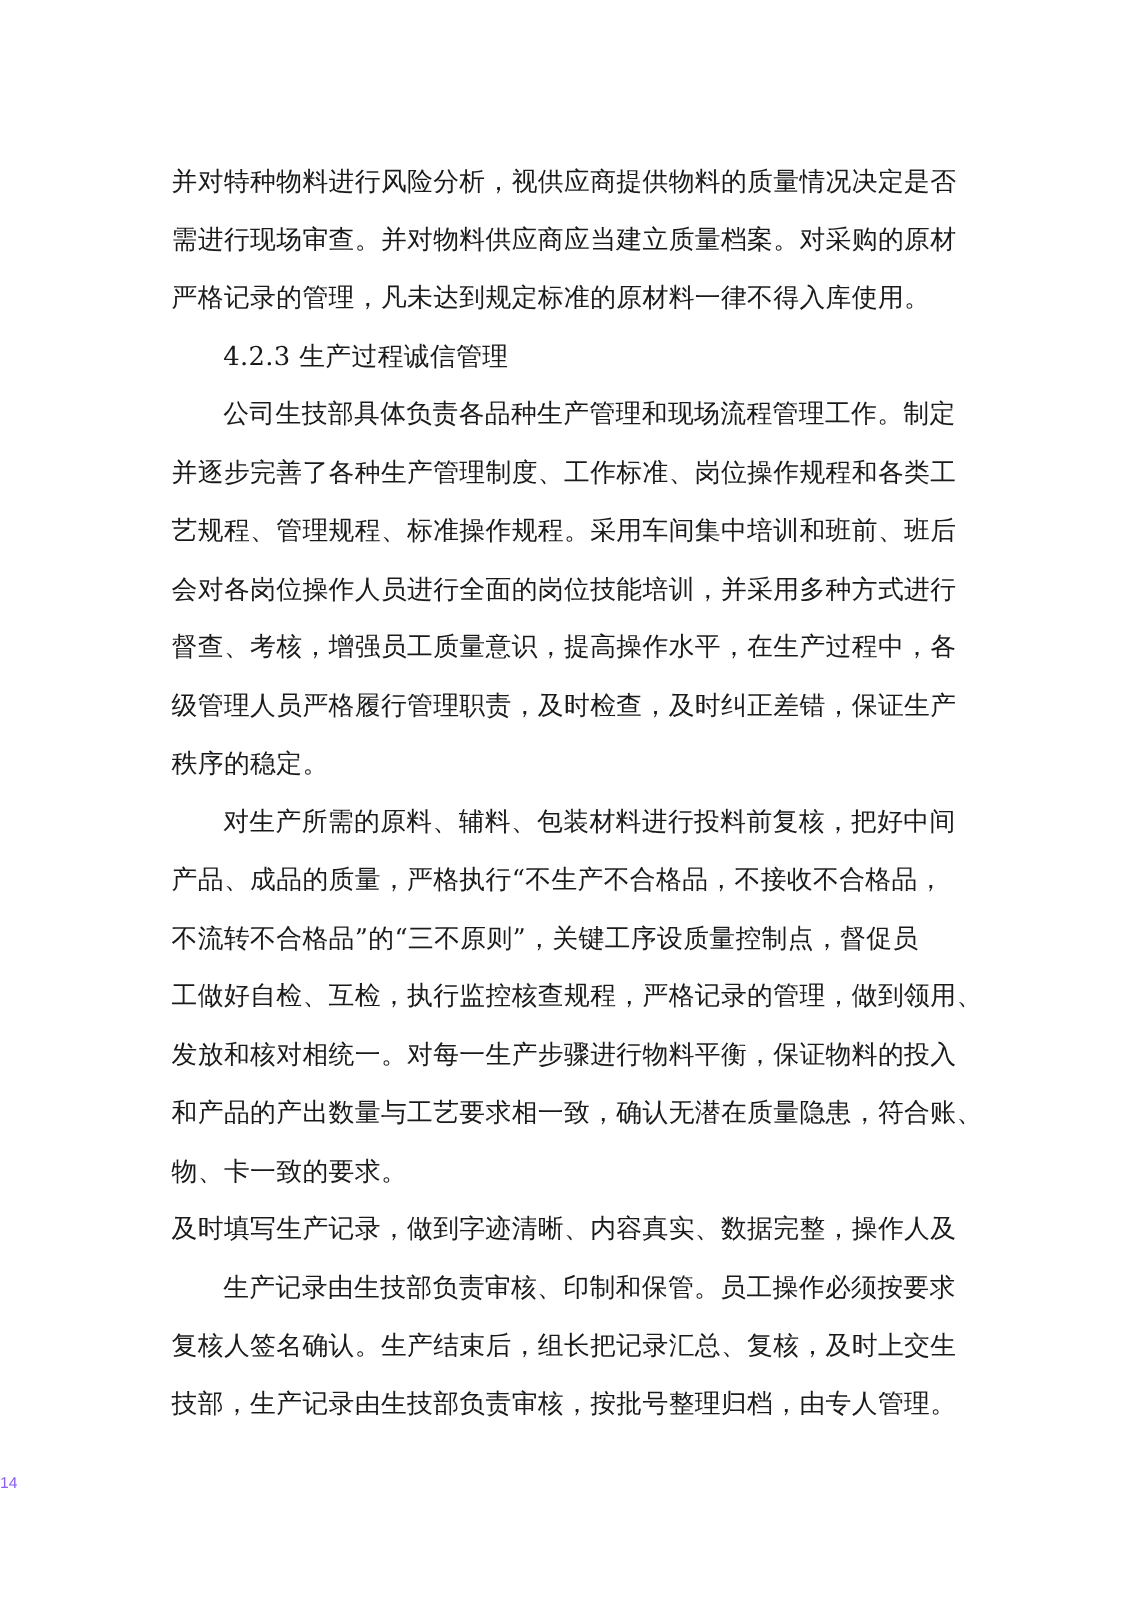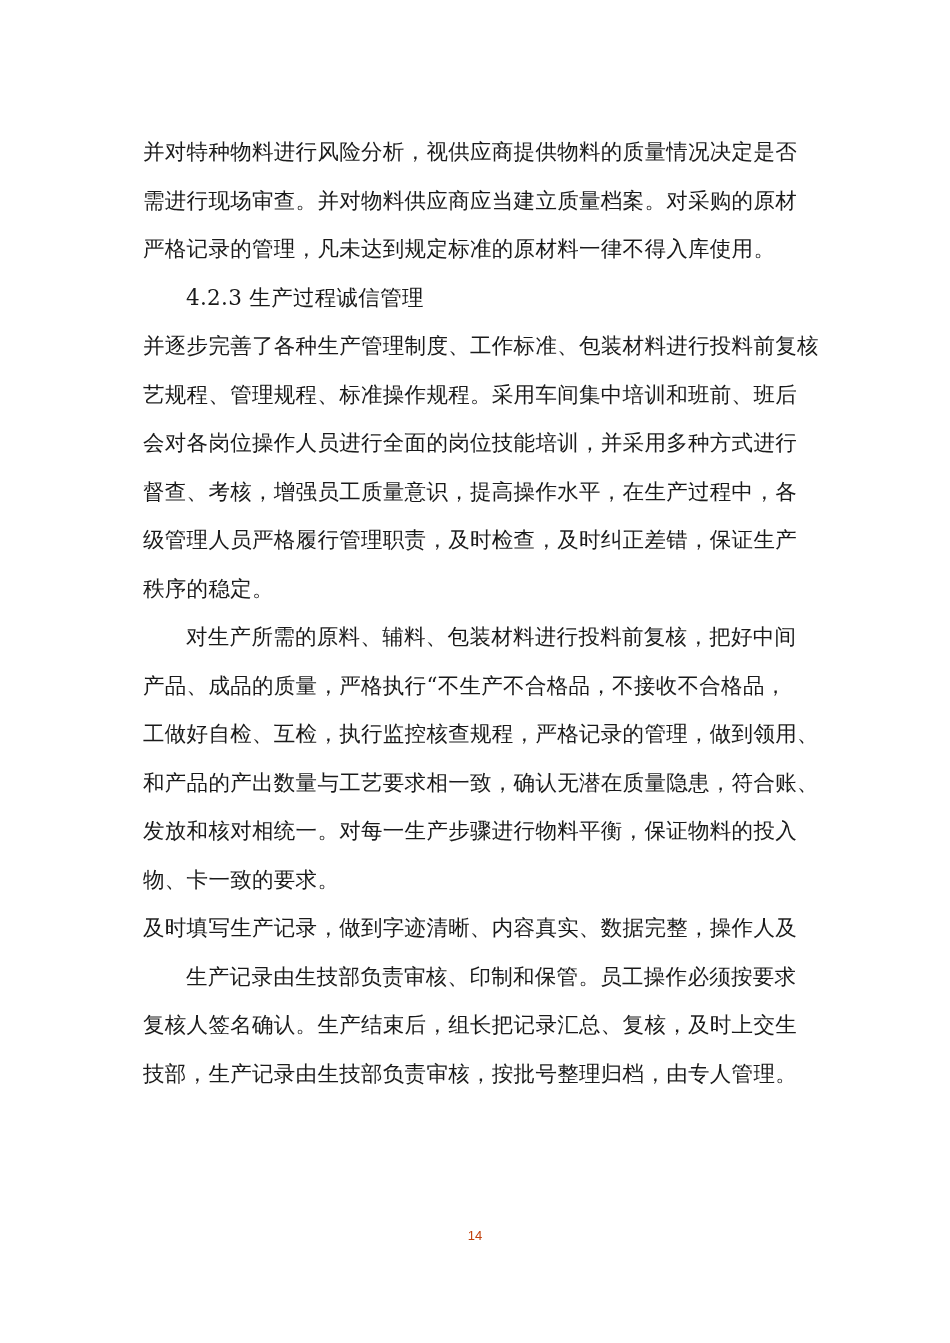--- a/index.html
+++ b/index.html
@@ -29,45 +29,46 @@
       letter-spacing: 0.3px;
     }
     .indent {
       padding-left: 43px;
     }
     .page-number {
       position: absolute;
       top: 1228px;
       left: 0;
       width: 950px;
-      text-align: center;
       font-family: "Liberation Sans", "DejaVu Sans", sans-serif;
       font-size: 13px;
-      color: #c2410c;
+      color: #8b5cf6;
     }
   </style>
 </head>
 <body>
 
 <div class="page">
   <div class="line">并对特种物料进行风险分析，视供应商提供物料的质量情况决定是否</div>
   <div class="line">需进行现场审查。并对物料供应商应当建立质量档案。对采购的原材</div>
   <div class="line">严格记录的管理，凡未达到规定标准的原材料一律不得入库使用。</div>
   <div class="line indent">4.2.3 生产过程诚信管理</div>
-  <div class="line">并逐步完善了各种生产管理制度、工作标准、包装材料进行投料前复核</div>
+  <div class="line indent">公司生技部具体负责各品种生产管理和现场流程管理工作。制定</div>
+  <div class="line">并逐步完善了各种生产管理制度、工作标准、岗位操作规程和各类工</div>
   <div class="line">艺规程、管理规程、标准操作规程。采用车间集中培训和班前、班后</div>
   <div class="line">会对各岗位操作人员进行全面的岗位技能培训，并采用多种方式进行</div>
   <div class="line">督查、考核，增强员工质量意识，提高操作水平，在生产过程中，各</div>
   <div class="line">级管理人员严格履行管理职责，及时检查，及时纠正差错，保证生产</div>
   <div class="line">秩序的稳定。</div>
   <div class="line indent">对生产所需的原料、辅料、包装材料进行投料前复核，把好中间</div>
   <div class="line">产品、成品的质量，严格执行“不生产不合格品，不接收不合格品，</div>
+  <div class="line">不流转不合格品”的“三不原则”，关键工序设质量控制点，督促员</div>
   <div class="line">工做好自检、互检，执行监控核查规程，严格记录的管理，做到领用、</div>
+  <div class="line">发放和核对相统一。对每一生产步骤进行物料平衡，保证物料的投入</div>
   <div class="line">和产品的产出数量与工艺要求相一致，确认无潜在质量隐患，符合账、</div>
-  <div class="line">发放和核对相统一。对每一生产步骤进行物料平衡，保证物料的投入</div>
   <div class="line">物、卡一致的要求。</div>
   <div class="line">及时填写生产记录，做到字迹清晰、内容真实、数据完整，操作人及</div>
   <div class="line indent">生产记录由生技部负责审核、印制和保管。员工操作必须按要求</div>
   <div class="line">复核人签名确认。生产结束后，组长把记录汇总、复核，及时上交生</div>
   <div class="line">技部，生产记录由生技部负责审核，按批号整理归档，由专人管理。</div>
 </div>
 
 <div class="page-number">14</div>
 
 </body></html>

